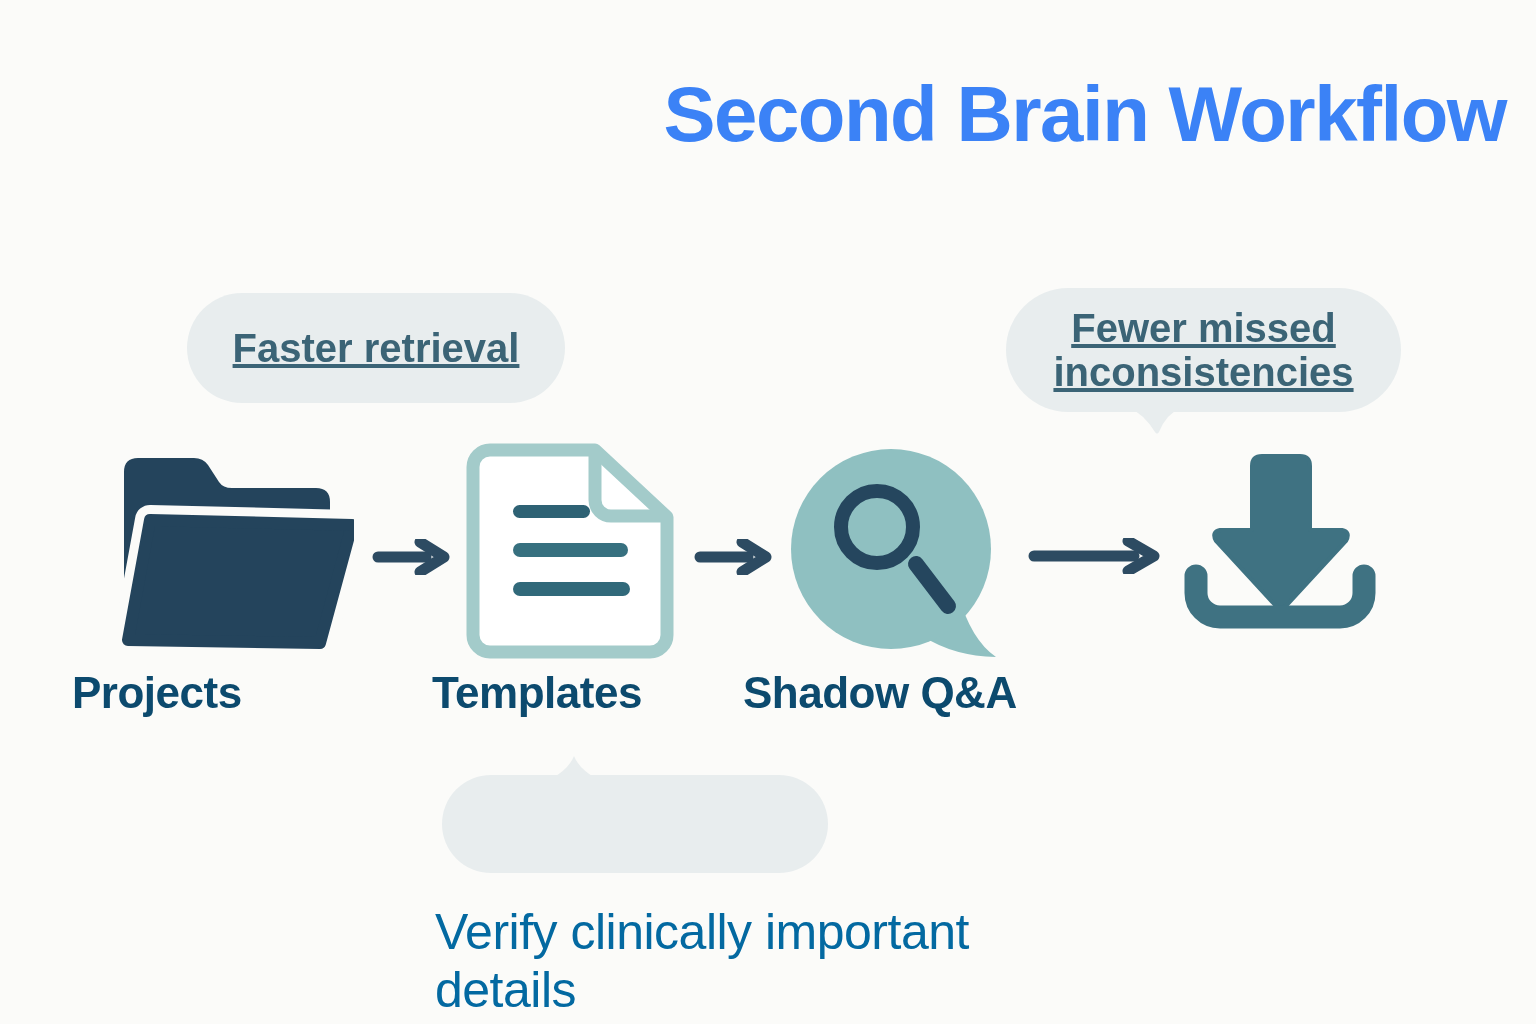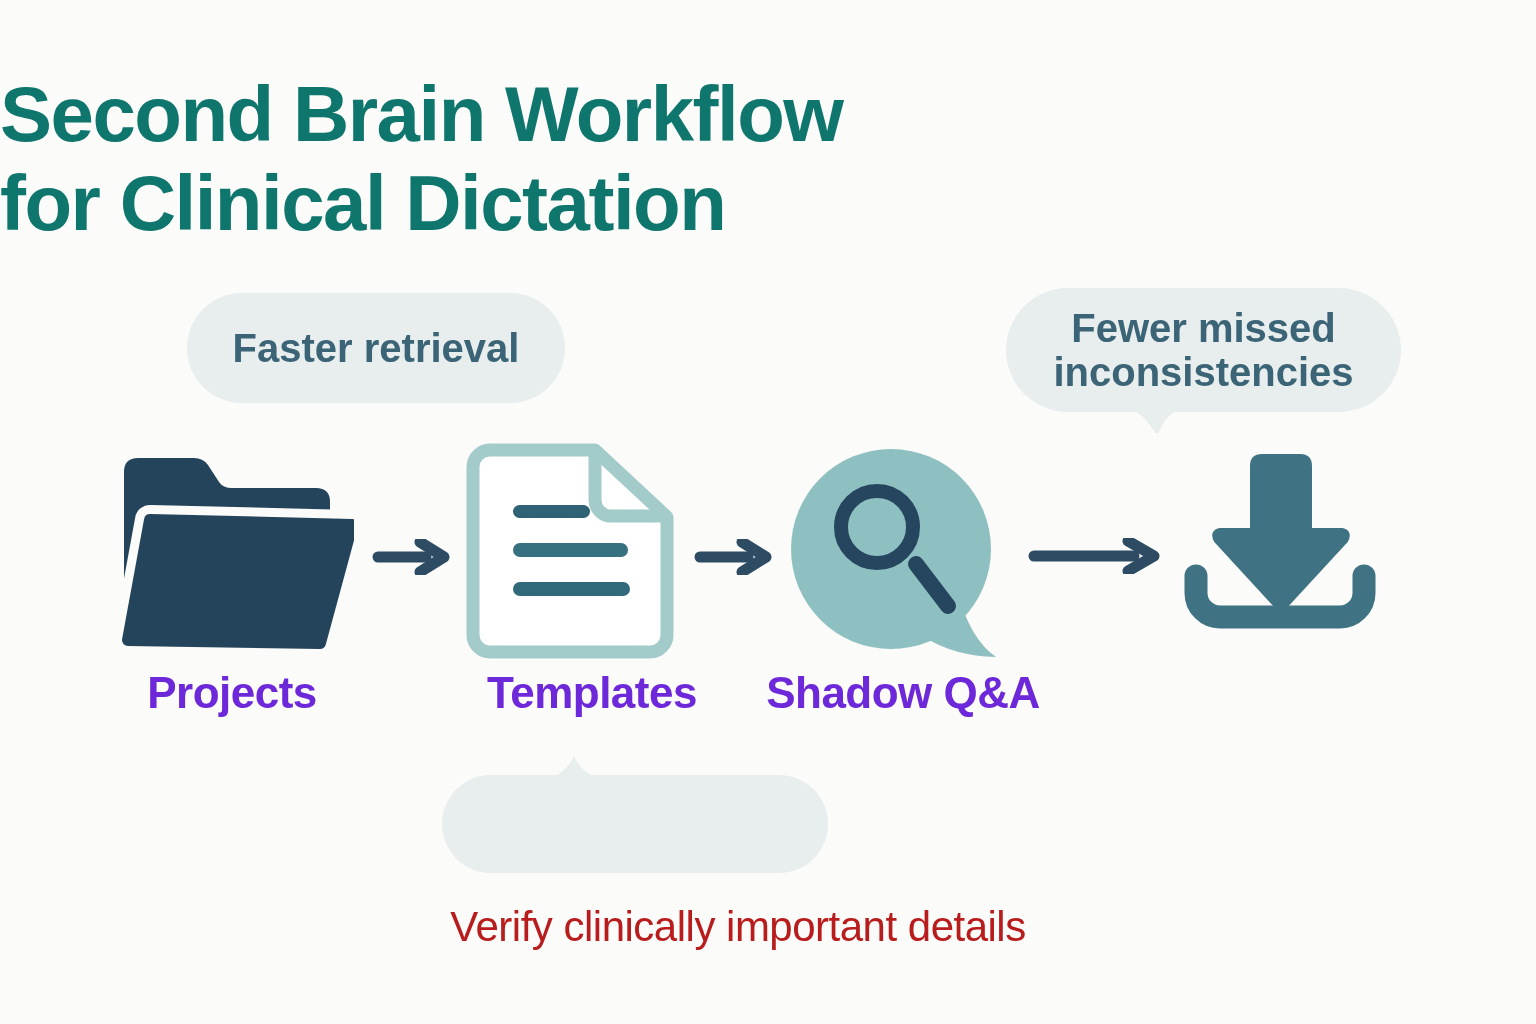--- a/index.html
+++ b/index.html
@@ -7,64 +7,63 @@
   .canvas{
     position:relative;
     width:1536px;height:1024px;
     background:#fbfbf9;
     overflow:hidden;
   }
   .abs{position:absolute;}
   
   .title{
     left:0;width:1506px;top:70px;
-    text-align:left;
-    color:#0f766e;
+    text-align:right;
+    color:#3b82f6;
     font-size:78px;font-weight:700;
     line-height:1.14;letter-spacing:-1.5px;
   }
   
   .bubble{
     background:#e8edee;
     display:flex;align-items:center;justify-content:center;
     text-align:center;
     color:#3b6476;
     font-size:40px;font-weight:600;
     line-height:1.1;
+    text-decoration:underline;
   }
   .bubble-faster{left:187px;top:293px;width:378px;height:110px;border-radius:55px;}
   .bubble-fewer{left:1006px;top:288px;width:395px;height:124px;border-radius:62px;}
   .bubble-fewer .bubble-text{width:340px;}
   .bubble-empty{left:442px;top:775px;width:386px;height:98px;border-radius:49px;}
   .tail{display:block;}
   
   .step-label{
     top:668px;width:320px;
-    text-align:center;
-    color:#6d28d9;
+    text-align:left;
+    color:#0c4a6e;
     font-size:44px;font-weight:700;
     letter-spacing:-0.5px;
   }
   
   .verify-note{
     left:435px;top:903px;width:606px;
-    text-align:center;
-    color:#b91c1c;
-    font-size:42px;font-weight:500;
+    color:#0369a1;
+    font-size:50px;font-weight:500;
     letter-spacing:-0.5px;
   }
 </style>
 </head>
 <body>
 
 <div class="canvas">
 
   <div class="abs title">
     <div>Second Brain Workflow</div>
-    <div>for Clinical Dictation</div>
   </div>
 
   <div class="abs bubble bubble-faster">
     <div class="bubble-text">Faster retrieval</div>
   </div>
 
   <div class="abs bubble bubble-fewer">
     <div class="bubble-text">Fewer missed inconsistencies</div>
   </div>
   <svg class="abs tail" style="left:1128px;top:407px;" width="56" height="32" viewBox="0 0 56 32">

